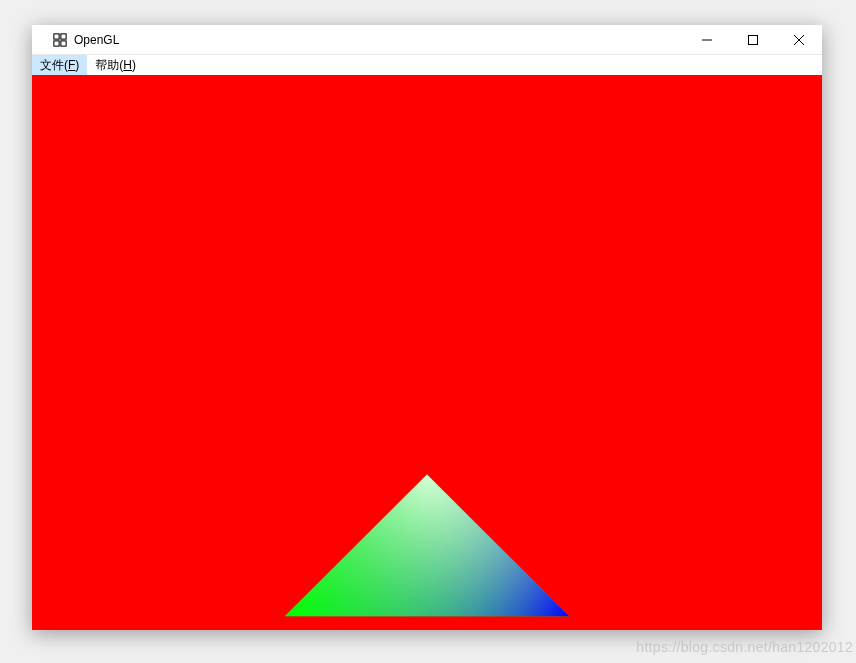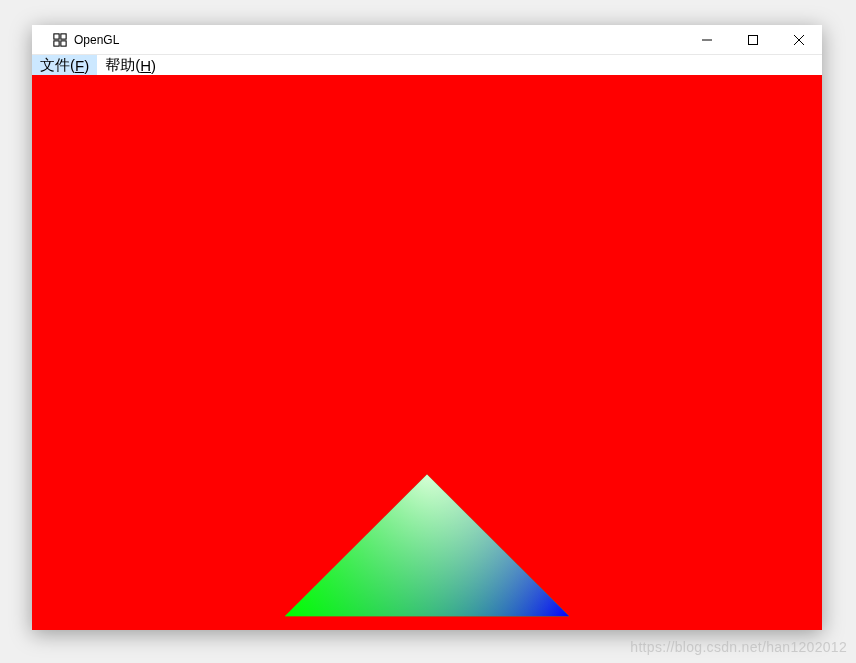--- a/index.html
+++ b/index.html
@@ -79,21 +79,21 @@
     .win-btn svg {
       width: 10px;
       height: 10px;
     }
     
     .menu-bar {
       height: 20px;
       display: flex;
       align-items: stretch;
       background: #ffffff;
-      font-size: 15px;
+      font-size: 12px;
     }
     
     .menu-item {
       padding: 0 8px;
       display: flex;
       align-items: center;
       cursor: pointer;
     }
     
     .menu-item.highlighted {
@@ -108,21 +108,21 @@
       width: 100%;
       height: calc(100% - 50px);
       background: #ff0000;
       position: relative;
       overflow: hidden;
     }
     
     .watermark {
       position: absolute;
       bottom: 8px;
-      right: 9px;
+      right: 3px;
       font-size: 14px;
       color: rgba(180,180,180,0.6);
       font-family: Arial, sans-serif;
       letter-spacing: 0.3px;
     }
   </style>
 </head>
 <body>
 
 <div class="window-container">

